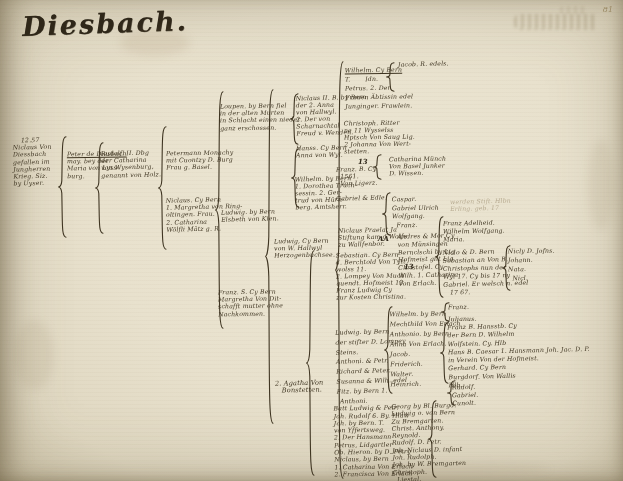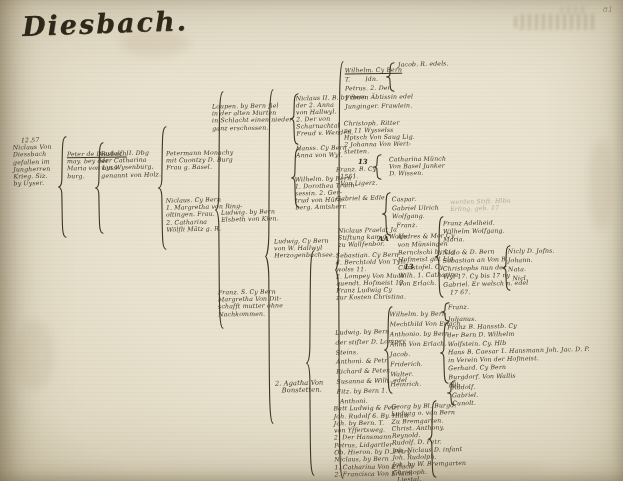--- a/index.html
+++ b/index.html
@@ -46,21 +46,21 @@
   <div class="stain" style="left:14px;top:320px;width:40px;height:70px;background:rgba(150,130,95,.12);"></div>
   <div class="stain" style="left:588px;top:140px;width:26px;height:90px;background:rgba(150,130,95,.12);"></div>
   <div class="stain" style="left:330px;top:462px;width:220px;height:14px;background:rgba(140,120,85,.09);"></div>
 
   <div id="tree">
       <div class="block" style="left: 13px; top: 136px; width: 50px; transform: rotate(-1.4deg);"><div class="line">    12.57</div><div class="line">Niclaus Von</div><div class="line">Diessbach</div><div class="line">gefallen im</div><div class="line">Jungherren</div><div class="line">Krieg. Siz.</div><div class="line">by Uyser.</div></div>
       <div class="block" style="left: 67px; top: 150px; width: 52px; transform: rotate(-0.8deg);"><div class="line ul">Peter de Diesbach</div><div class="line">may. bey der</div><div class="line">Maria von Lyss-</div><div class="line">burg.</div></div>
       <div class="block" style="left: 101px; top: 149px; width: 64px; transform: rotate(-1.4deg);"><div class="line">Rudolf. II. Dbg</div><div class="line">der Catharina</div><div class="line">von Wysenburg,</div><div class="line">genannt von Holz.</div></div>
       <div class="block" style="left: 166px; top: 149px; width: 62px; transform: rotate(-0.8deg);"><div class="line">Petermann Monachy</div><div class="line">mit Cuontzy D. Burg</div><div class="line">Frau g. Basel.</div></div>
       <div class="block" style="left: 166px; top: 196px; width: 64px; transform: rotate(-1.4deg);"><div class="line">Niclaus. Cy Bern</div><div class="line">1. Margretha von Ring-</div><div class="line">oltingen. Frau.</div><div class="line">2. Catharina</div><div class="line">Wölfli Mätz g. R.</div></div>
-      <div class="block" style="left: 212px; top: 102px; width: 68px; transform: rotate(-0.8deg);"><div class="line">Loupen. by Bern fiel</div><div class="line">in der alten Murten</div><div class="line">in Schlacht einen nieder</div><div class="line">ganz erschossen.</div></div>
+      <div class="block" style="left: 220px; top: 102px; width: 68px; transform: rotate(-0.8deg);"><div class="line">Loupen. by Bern fiel</div><div class="line">in der alten Murten</div><div class="line">in Schlacht einen nieder</div><div class="line">ganz erschossen.</div></div>
       <div class="block" style="left: 221px; top: 208px; width: 58px; transform: rotate(-1.4deg);"><div class="line">Ludwig. by Bern</div><div class="line">Elsbeth von Kien.</div></div>
       <div class="block" style="left: 218px; top: 288px; width: 60px; transform: rotate(-0.8deg);"><div class="line">Franz. S. Cy Bern</div><div class="line">Margretha Von Dit-</div><div class="line">schafft mutter ohne</div><div class="line">Nachkommen.</div></div>
       <div class="block" style="left: 296px; top: 94px; width: 42px; line-height: 7px; transform: rotate(-1.4deg);"><div class="line">Niclaus II. B. by Bern</div><div class="line">der 2. Anna</div><div class="line">von Hallwyl.</div><div class="line">2. Der von</div><div class="line">Scharnachtal</div><div class="line">Freud v. Wenden.</div></div>
       <div class="block" style="left: 296px; top: 144px; width: 40px; transform: rotate(-0.8deg);"><div class="line">Hanss. Cy Bern</div><div class="line">Anna von Wyl.</div></div>
       <div class="block" style="left: 295px; top: 175px; width: 44px; line-height: 7px; transform: rotate(-1.4deg);"><div class="line">Wilhelm. by Bern</div><div class="line">1. Dorothea Truch-</div><div class="line">sessin. 2. Ger-</div><div class="line">trud von Hürn-</div><div class="line">berg. Amtsherr.</div></div>
       <div class="block" style="left: 274px; top: 237px; width: 62px; transform: rotate(-0.8deg);"><div class="line">Ludwig, Cy Bern</div><div class="line">von W. Hallwyl</div><div class="line">Herzogenbuchsee.</div></div>
       <div class="block" style="left: 275px; top: 380px; width: 54px; font-size: 6.6px; transform: rotate(-1.4deg);"><div class="line">2. Agatha Von</div><div class="line">   Bonstetten.</div></div>
       <div class="block" style="left: 345px; top: 65px; width: 62px; line-height: 9px; transform: rotate(-0.8deg);"><div class="line ul">Wilhelm. Cy Bern</div><div class="line">T.       Idn.</div><div class="line">Petrus. 2. Der</div><div class="line">Frauen Äbtissin edel</div><div class="line">Junginger. Frawlein.</div></div>
       <div class="block" style="left: 398px; top: 60px; width: 52px; transform: rotate(-1.4deg);"><div class="line">Jacob. R. edels.</div></div>
       <div class="block" style="left: 344px; top: 119px; width: 84px; line-height: 7px; transform: rotate(-0.8deg);"><div class="line">Christoph. Ritter</div><div class="line">ne 11 Wysselss</div><div class="line">Hptsch Von Saug Lig.</div><div class="line">2 Johanna Von Wert-</div><div class="line">stetten.</div></div>

